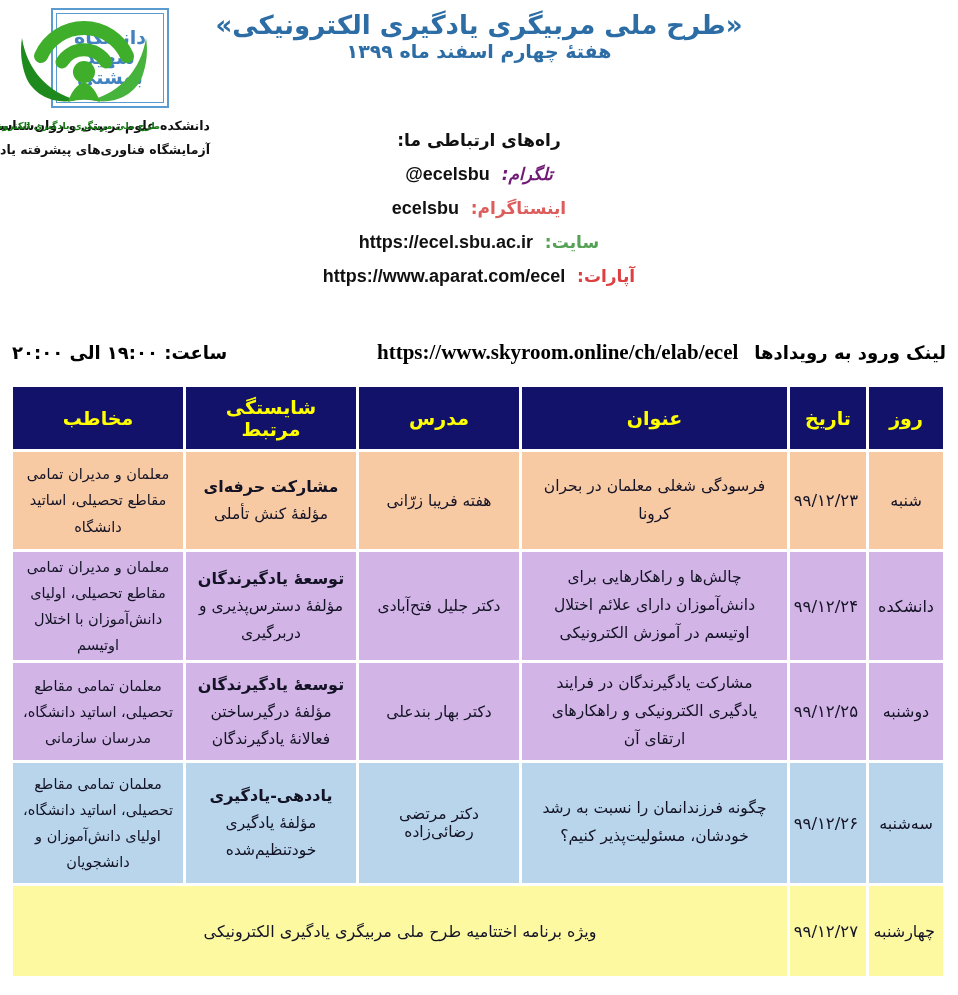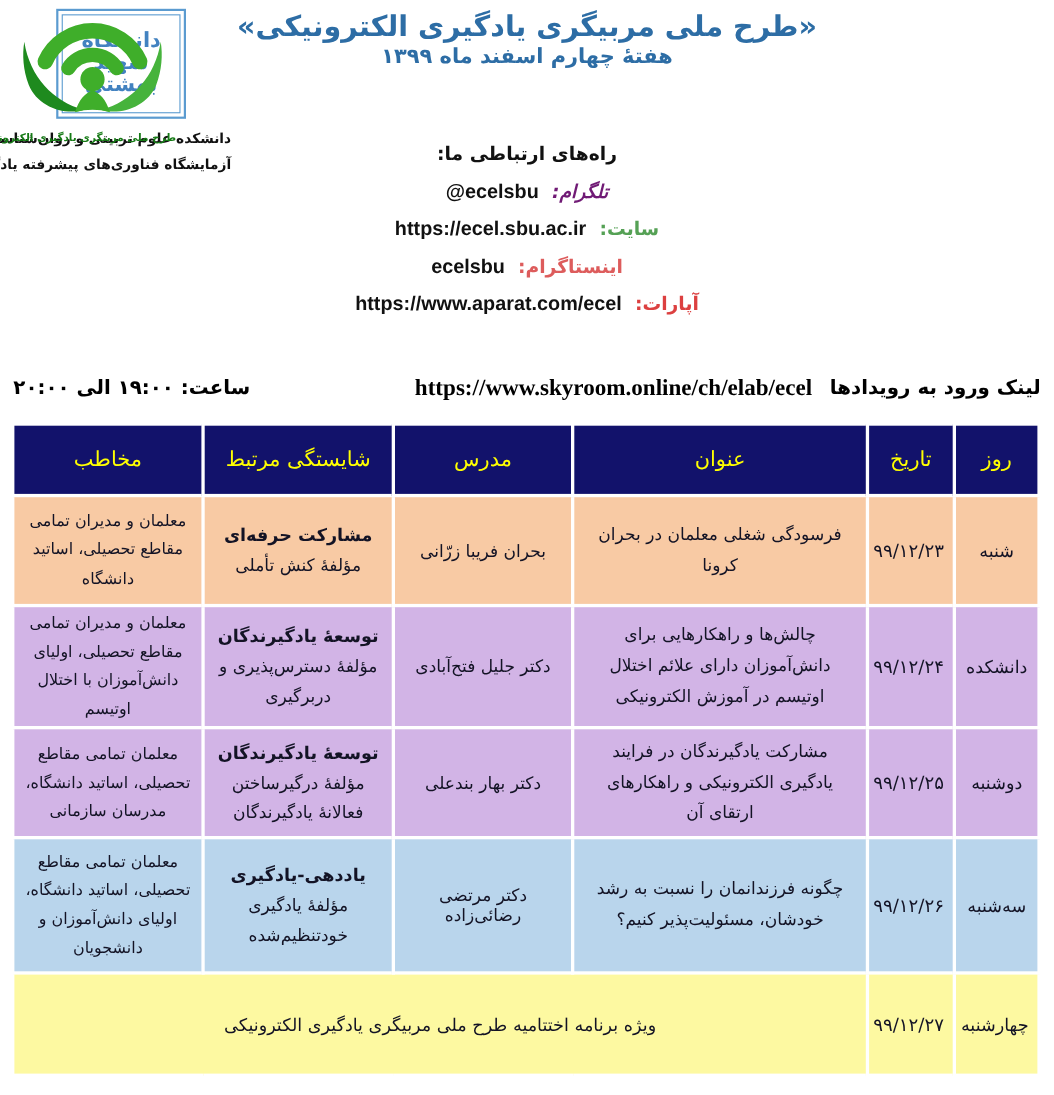--- a/index.html
+++ b/index.html
@@ -36,21 +36,21 @@
   .linkbar-right{display:flex;align-items:center;gap:16px;}
   .link-label{font-size:18px;font-weight:bold;color:#000;}
   .link-url{font-family:"Liberation Serif","DejaVu Serif",serif;font-weight:bold;font-size:21px;color:#000;direction:ltr;unicode-bidi:embed;}
   .time-label{font-size:18px;font-weight:bold;color:#000;}
   
   table.schedule{
     position:absolute;top:384px;right:12px;border-collapse:collapse;table-layout:fixed;
     width:933px;
   }
   table.schedule th,table.schedule td{border:3px solid #ffffff;text-align:center;vertical-align:middle;padding:2px 8px;}
-  table.schedule th{background:#12126b;color:#ffff00;font-size:19px;font-weight:normal;height:58px;}
+  table.schedule th{background:#12126b;color:#ffff00;font-size:19px;font-weight:bold;height:58px;}
   td.c-day{font-size:16px;}
   td.c-date{font-size:16.5px;}
   td.c-title{font-size:15.5px;line-height:1.8;}
   td.c-instructor{font-size:15.5px;}
   td.c-comp{font-size:15.5px;line-height:1.75;}
   .comp-bold{font-weight:bold;font-size:16px;}
   td.c-aud{font-size:14.5px;line-height:1.8;}
   td.c-note{font-size:16px;}
 </style>
 </head>
@@ -89,26 +89,26 @@
     <div class="ecel-caption">طرح ملی مربیگری یادگیری الکترونیکی</div>
   </div>
 
   <div class="contact">
     <div class="contact-heading">راه‌های ارتباطی ما:</div>
     <div class="contact-line">
       <span class="contact-label c-telegram">تلگرام:</span>
       <span class="contact-value">@ecelsbu</span>
     </div>
     <div class="contact-line">
+      <span class="contact-label c-instagram">اینستاگرام:</span>
+      <span class="contact-value">ecelsbu</span>
+    </div>
+    <div class="contact-line">
       <span class="contact-label c-site">سایت:</span>
       <span class="contact-value">https://ecel.sbu.ac.ir</span>
-    </div>
-    <div class="contact-line">
-      <span class="contact-label c-instagram">اینستاگرام:</span>
-      <span class="contact-value">ecelsbu</span>
     </div>
     <div class="contact-line">
       <span class="contact-label c-aparat">آپارات:</span>
       <span class="contact-value">https://www.aparat.com/ecel</span>
     </div>
   </div>
 
   <div class="linkbar">
     <div class="linkbar-right">
       <span class="link-label">لینک ورود به رویدادها</span>
@@ -134,21 +134,21 @@
         <th>مدرس</th>
         <th>شایستگی مرتبط</th>
         <th>مخاطب</th>
       </tr>
     </thead>
     <tbody>
         <tr style="background: rgb(248, 202, 164); height: 100px;">
       <td class="c-day">شنبه</td>
       <td class="c-date">۹۹/۱۲/۲۳</td>
       <td class="c-title">فرسودگی شغلی معلمان در بحران کرونا</td>
-      <td class="c-instructor">بحران فریبا زرّانی</td>
+      <td class="c-instructor">هفته فریبا زرّانی</td>
       <td class="c-comp">
         <div class="comp-bold">مشارکت حرفه‌ای</div>
         <div>مؤلفهٔ کنش تأملی</div>
       </td>
       <td class="c-aud">معلمان و مدیران تمامی مقاطع تحصیلی، اساتید دانشگاه</td>
     </tr>
         <tr style="background: rgb(210, 180, 230); height: 110px;">
       <td class="c-day">دانشکده</td>
       <td class="c-date">۹۹/۱۲/۲۴</td>
       <td class="c-title">چالش‌ها و راهکارهایی برای دانش‌آموزان دارای علائم اختلال اوتیسم در آموزش الکترونیکی</td>

